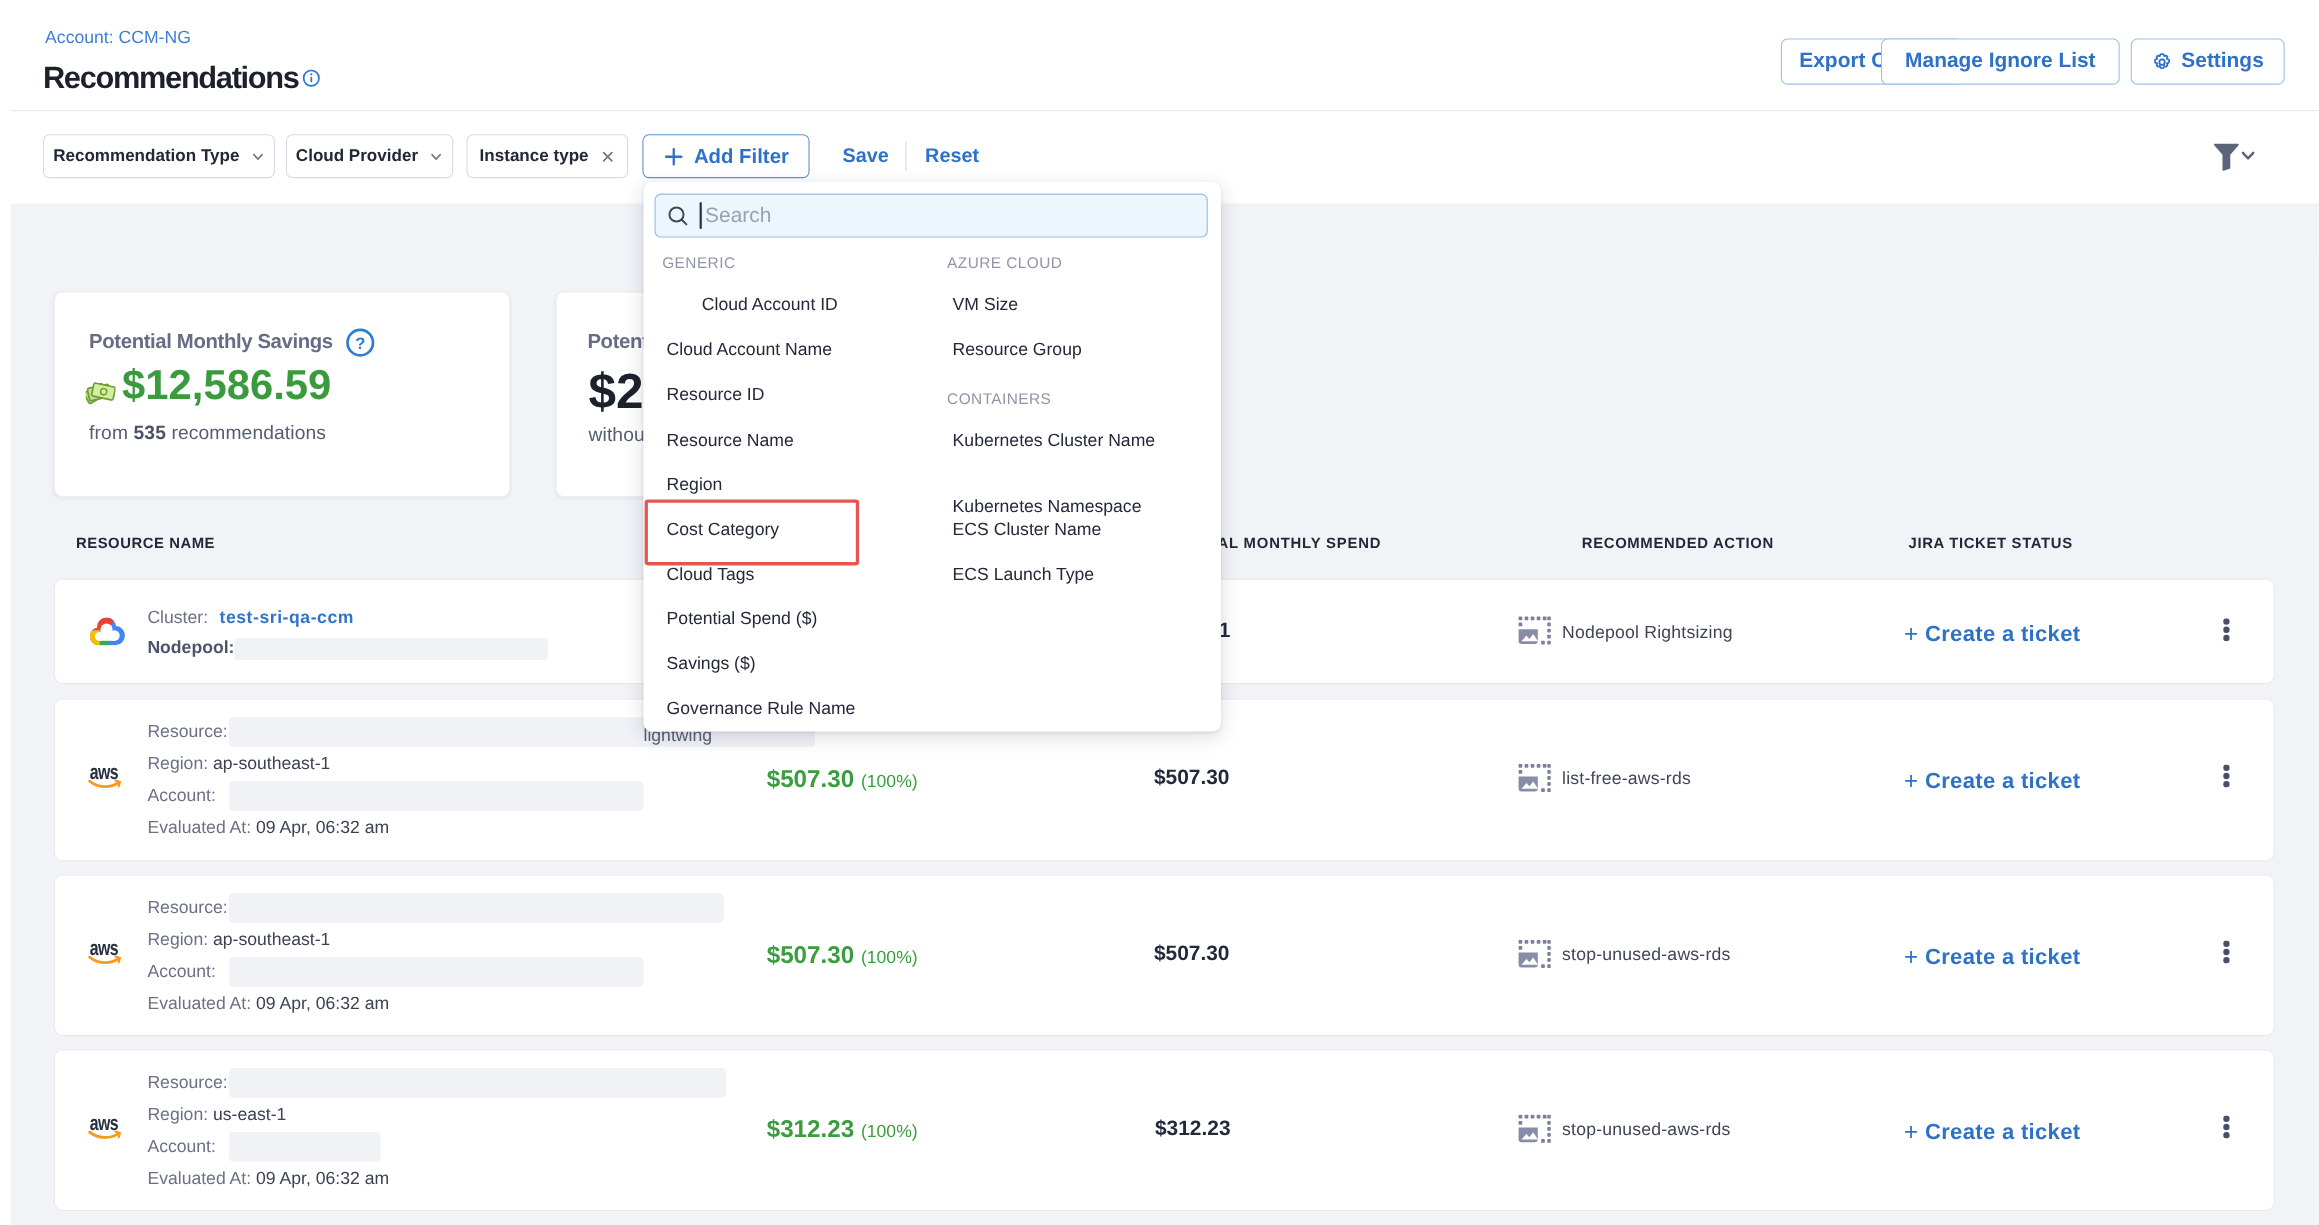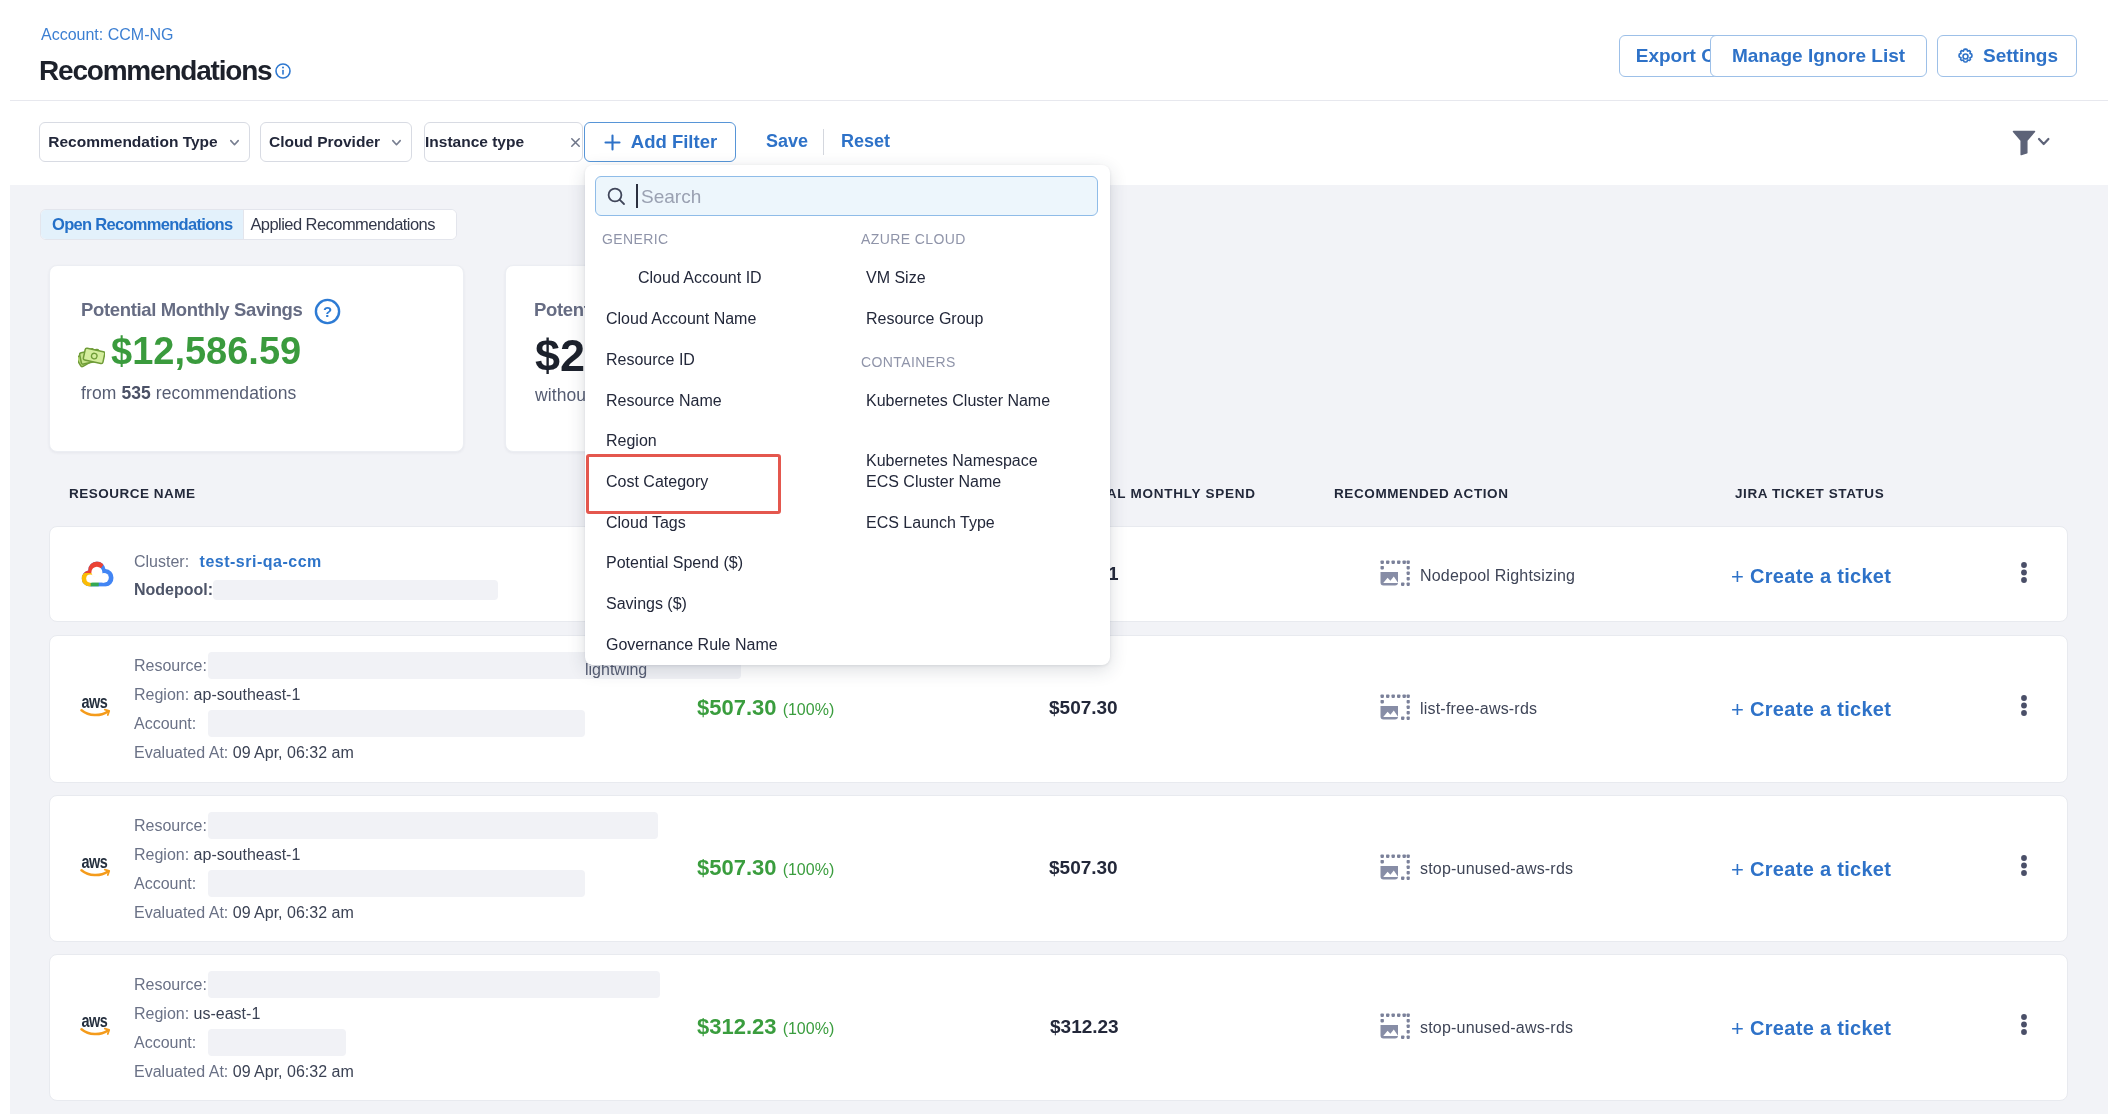--- a/index.html
+++ b/index.html
@@ -114,44 +114,40 @@
     <svg width="13" height="13" viewBox="0 0 14 14" style="margin-left:10px;">
         <path d="M3 5 L7 9.4 L11 5" fill="none" stroke="#777e90" stroke-width="1.7" stroke-linecap="round" stroke-linejoin="round"></path>
       </svg>
     </div>
   <div class="abs chip" style="left:260px; width:152px;">
       <span>Cloud Provider</span>
     <svg width="13" height="13" viewBox="0 0 14 14" style="margin-left:10px;">
         <path d="M3 5 L7 9.4 L11 5" fill="none" stroke="#777e90" stroke-width="1.7" stroke-linecap="round" stroke-linejoin="round"></path>
       </svg>
     </div>
-  <div class="abs chip" style="left:424px; width:159px;justify-content:space-between;">
+  <div class="abs chip" style="left:424px; width:147px;">
       <span>Instance type</span>
     <svg width="13" height="13" viewBox="0 0 14 14" style="margin-left:11px;">
         <path d="M3 3 L11 11 M11 3 L3 11" fill="none" stroke="#6d7488" stroke-width="1.6" stroke-linecap="round"></path>
       </svg>
     </div>
   <div class="abs" id="addfilter" style="left:584px; top:122px; width:152px; height:40px;">
     <svg width="19" height="19" viewBox="0 0 19 19" style="margin-right:9px;">
         <path d="M9.5 2.5 V16.5 M2.5 9.5 H16.5" stroke="#2e72c8" stroke-width="2.1" stroke-linecap="round"></path>
       </svg>
     <span>Add Filter</span>
     </div>
   <div class="abs" style="left:766px; top:131px; font-size:18px; font-weight:bold; color:#2e72c8;">Save</div>
   <div class="abs" style="left:823px; top:129px; width:1px; height:26px; background:#d4d7de;"></div>
   <div class="abs" style="left:841px; top:131px; font-size:18px; font-weight:bold; color:#2e72c8;">Reset</div>
   <svg class="abs" style="left:2012px; top:130px;" width="38" height="26" viewBox="0 0 38 26">
     <path d="M1.5 1.5 H22.5 L14.8 10.5 V22.7 L9.2 24.5 V10.5 Z" fill="#5d6378" stroke="#5d6378" stroke-width="1.5" stroke-linejoin="round"></path>
     <path d="M27 9 L31.7 14 L36.4 9" fill="none" stroke="#5d6378" stroke-width="2.2" stroke-linecap="round" stroke-linejoin="round"></path>
   </svg>
 
-  <div class="abs" style="left:40px; top:209px; height:31px; display:flex; border:1px solid #e3e5ec; border-radius:6px; background:#fff; overflow:hidden;">
-    <div style="background:#e3f1fb; color:#2470c8; font-weight:bold; font-size:16.5px; letter-spacing:-0.7px; padding:0 11px; display:flex; align-items:center;">Open Recommendations</div>
-    <div style="background:#fff; color:#33384a; font-size:16.5px; letter-spacing:-0.55px; padding:0 21px 0 6px; display:flex; align-items:center; border-left:1px solid #e3e5ec;">Applied Recommendations</div>
-  </div>
   <div class="abs card" style="left:49px; top:265px; width:415px; height:187px;"></div>
   <div class="abs" style="left:81px; top:299px; font-size:18.5px; font-weight:bold; color:#666c83; letter-spacing:-0.35px;">Potential Monthly Savings</div>
   <svg class="abs" style="left:314px; top:298px;" width="27" height="27" viewBox="0 0 27 27">
       <circle cx="13.5" cy="13.5" r="11.6" fill="none" stroke="#2d7bd4" stroke-width="2.4"></circle>
       <text x="13.5" y="19" text-anchor="middle" font-family="Liberation Sans" font-size="15" font-weight="bold" fill="#2d7bd4">?</text>
     </svg>
   <svg class="abs" style="left:78px; top:340px;" width="27" height="29" viewBox="0 0 27 29">
     <g transform="rotate(-30 8 20)">
         <rect x="0.5" y="13" width="19" height="11" rx="1.8" fill="#b5d877" stroke="#6f9c38" stroke-width="1.5"></rect>
       </g>
@@ -166,21 +162,21 @@
   <div class="abs" style="left:111px; top:330px; font-size:38px; font-weight:bold; color:#3a9b3d;">$12,586.59</div>
   <div class="abs" style="left:81px; top:383px; font-size:17.5px; letter-spacing:0.1px; color:#565d73;">from <span style="font-weight:bold; color:#4b5166;">535</span> recommendations</div>
   <div class="abs card" style="left:505px; top:265px; width:415px; height:187px;"></div>
   <div class="abs" style="left:534px; top:299px; font-size:18.5px; font-weight:bold; color:#666c83; letter-spacing:-0.35px;">Potential Monthly Spend</div>
   <div class="abs" style="left:535px; top:330px; font-size:45px; font-weight:bold; color:#1c212c;">$20,512.42</div>
   <div class="abs" style="left:535px; top:385px; font-size:17.5px; letter-spacing:0.1px; color:#565d73;">without any recommendations</div>
 
   <div class="colhdr" style="left:69px; top:486px; letter-spacing:0.5px;">RESOURCE NAME</div>
   <div class="colhdr" style="left:697px; top:486px;">POTENTIAL MONTHLY SAVINGS</div>
   <div class="colhdr" style="left:1043px; top:486px; letter-spacing:0.75px;">POTENTIAL MONTHLY SPEND</div>
-  <div class="colhdr" style="left:1301px; top:486px; letter-spacing:0.6px;padding-left:33px;">RECOMMENDED ACTION</div>
+  <div class="colhdr" style="left:1405px; top:486px; letter-spacing:0.6px;padding-left:33px;">RECOMMENDED ACTION</div>
   <div class="colhdr" style="left:1735px; top:486px; letter-spacing:0.6px;">JIRA TICKET STATUS</div>
 
   <div class="row" style="top:526px; height:96px;"></div>
   <svg class="abs" style="left:79px; top:559px;" width="36" height="29" viewBox="0 0 31 25">
       <use href="#gcp"></use>
     </svg>
   <div class="rline" style="left:134px; top:553px;text-align:center;">Cluster: <span style="color:#2e74c9; font-weight:bold; letter-spacing:0.5px; margin-left:6px;">test-sri-qa-ccm</span></div>
   <div class="rline" style="left:134px; top:581px; font-weight:bold; color:#4d5468;">Nodepool:</div>
   <div class="pill" style="left:213px; top:580px; width:285px; height:20px;"></div>
   <div class="dval" style="left:1108px; top:563px;">1</div>

